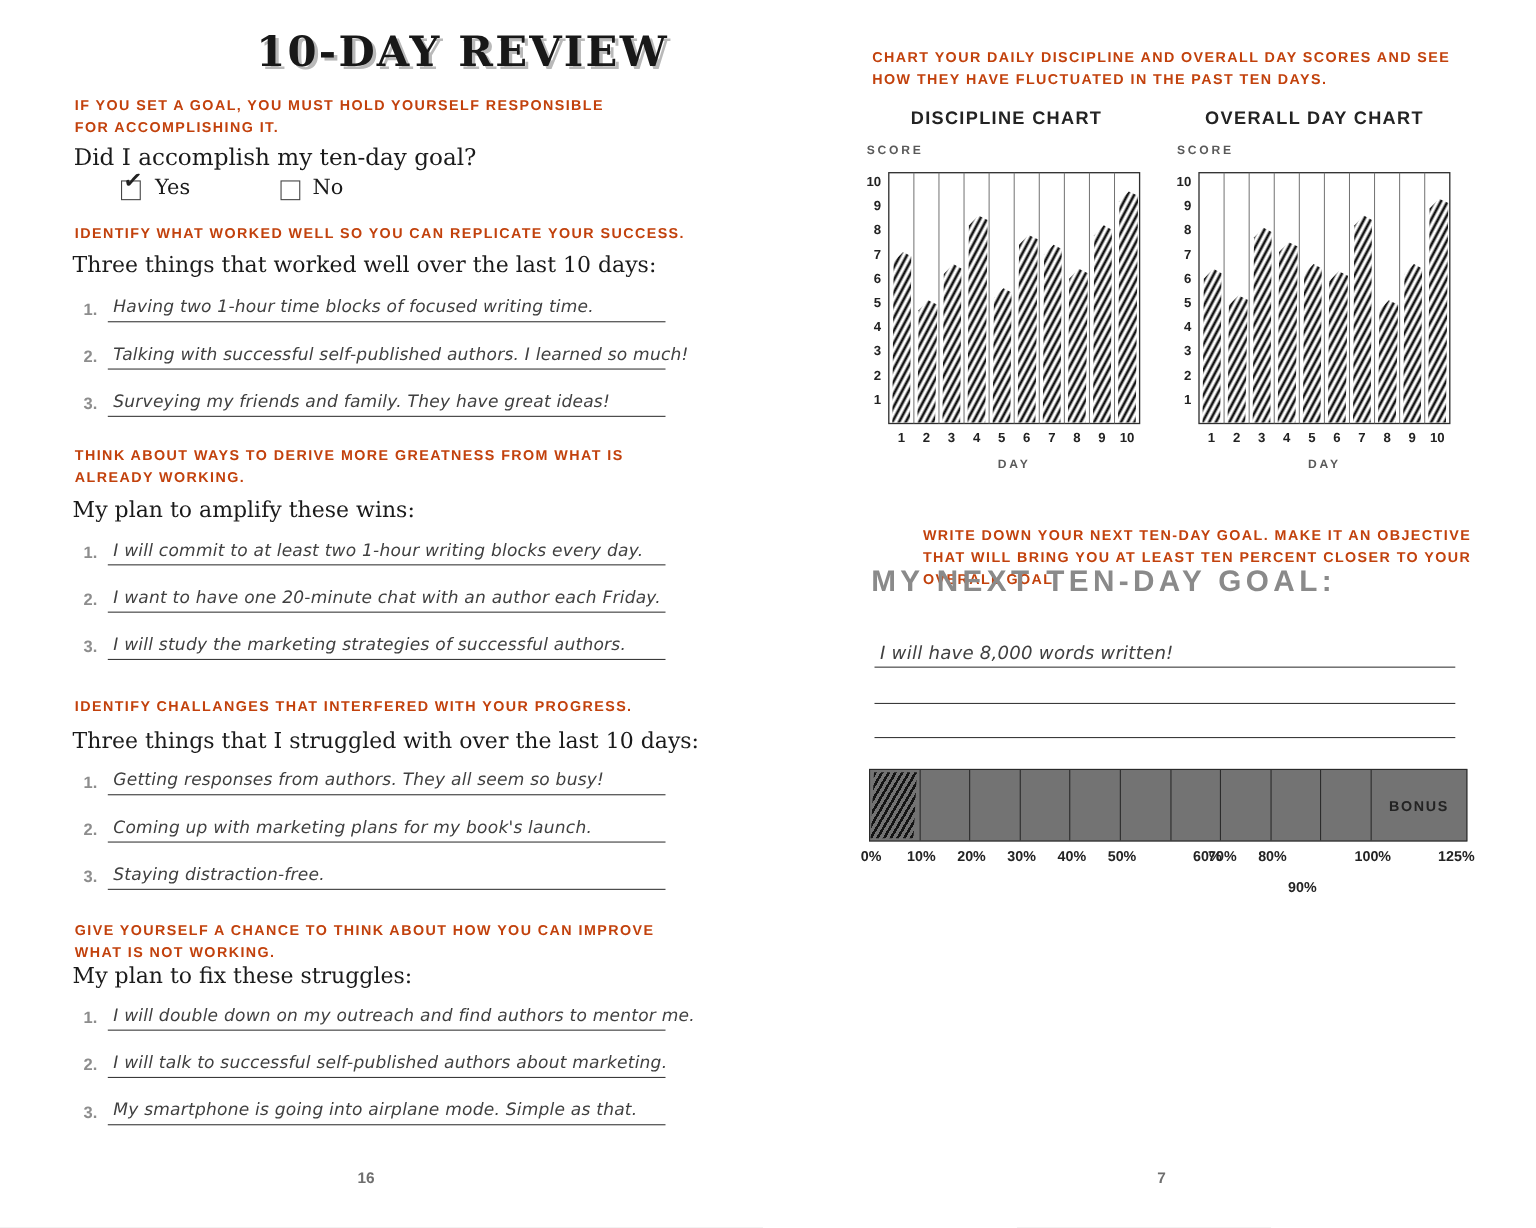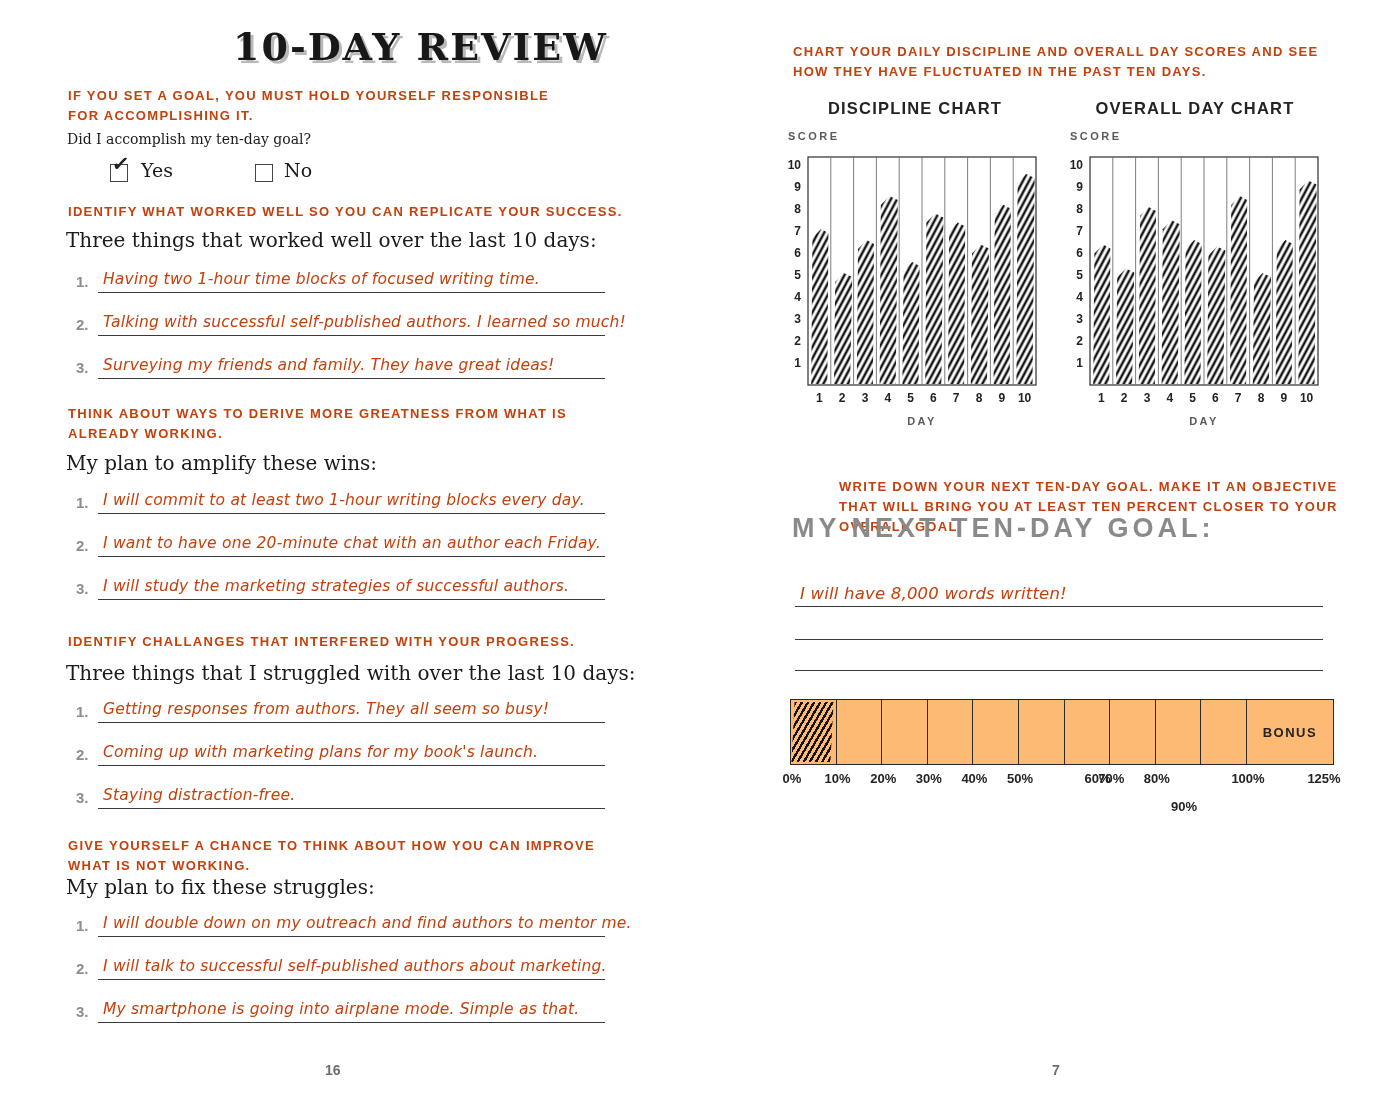--- a/index.html
+++ b/index.html
@@ -6,21 +6,21 @@
   .spread{position:relative;width:1396px;height:1116px;background:#ffffff;overflow:hidden;
           font-family:"Liberation Sans",sans-serif;color:#1b1b1b;}
 
   
   .title{position:absolute;left:60px;top:24px;width:548px;text-align:right;
          font-family:"DejaVu Serif",serif;font-weight:bold;font-size:38px;letter-spacing:2px;
          color:#181818;text-shadow:3px 3px 0 #b9b9b9;}
   .cap{position:absolute;font-weight:700;font-size:13px;letter-spacing:1.3px;color:#c2410c;
        line-height:1.55;text-transform:uppercase;}
   .serif{position:absolute;font-family:"DejaVu Serif",serif;font-size:20px;color:#1a1a1a;}
-  .hand{font-family:"DejaVu Sans",sans-serif;font-style:italic;font-size:15.5px;color:#c2410c;
+  .hand{font-family:"DejaVu Sans",sans-serif;font-style:italic;font-size:15.5px;color:#404040;
         letter-spacing:.2px;white-space:nowrap;}
   .numbered{position:absolute;font-weight:700;font-size:15px;color:#8d8d8d;}
   .wline{position:absolute;height:24px;border-bottom:1.6px solid #3a3a3a;padding-left:5px;}
   .wline .hand{position:relative;top:2px;}
   .pgnum{position:absolute;font-weight:700;font-size:14px;color:#6e6e6e;}
 
   
   .cb-box{position:absolute;width:16px;height:16px;border:1.6px solid #454545;background:#fff;}
   .cb-label{position:absolute;font-family:"DejaVu Serif",serif;font-size:19px;color:#1a1a1a;}
   .check{position:absolute;font-size:21px;font-weight:bold;color:#222;transform:rotate(6deg);}
@@ -29,41 +29,41 @@
   .chart-title{position:absolute;width:270px;text-align:center;font-weight:700;font-size:16.5px;
                letter-spacing:1.2px;color:#232323;}
   .goal-hdr{position:absolute;font-weight:700;font-size:27px;letter-spacing:4px;color:#8a8a8a;}
   svg.handchart{position:absolute;width:260px;height:300px;}
   .ax-cap{font-family:"Liberation Sans",sans-serif;font-weight:700;font-size:11px;
           letter-spacing:2.5px;fill:#5a5a5a;}
   .ax-num{font-family:"Liberation Sans",sans-serif;font-weight:700;font-size:12px;fill:#222;}
 
   
   .tracker{position:absolute;left:790px;top:699px;width:544px;height:66px;
-           border:1.7px solid #2b2b2b;display:flex;box-sizing:border-box;background:#fdba74;}
+           border:1.7px solid #2b2b2b;display:flex;box-sizing:border-box;background:#737373;}
   .tr-cell{flex:0 0 44.6px;border-right:1px solid #2b2b2b;position:relative;}
   .tr-bonus{flex:1;border-right:none;display:flex;align-items:center;justify-content:center;}
   .tr-bonus span{font-weight:700;font-size:13px;letter-spacing:1.5px;color:#232323;}
   .tr-scribble{position:absolute;top:2px;bottom:2px;left:2px;right:4px;
                background:repeating-linear-gradient(118deg,#141414 0 2.4px,rgba(0,0,0,0) 2.4px 5.4px);
                transform:skewX(-3deg);}
   .tr-labels{position:absolute;left:790px;top:771px;width:544px;height:16px;}
   .pct{position:absolute;transform:translateX(-50%);font-weight:700;font-size:13px;color:#232323;}
 </style>
 </head>
 <body>
 
 <div class="spread">
 
   <div>
     <div class="title">10-DAY REVIEW</div>
 
     <div class="cap" style="left:68px;top:86px;width:512px;">IF YOU SET A GOAL, YOU MUST HOLD YOURSELF RESPONSIBLE FOR ACCOMPLISHING IT.</div>
 
-    <div class="serif" style="left:67px;top:131px;font-size:14px;">Did I accomplish my ten-day goal?</div>
+    <div class="serif" style="left:67px;top:131px;font-size:21px;">Did I accomplish my ten-day goal?</div>
 
     <div class="cb-box" style="left:110px;top:164px;"></div>
     <div class="check" style="left:112px;top:152px;">✓</div>
     <div class="cb-label" style="left:141px;top:159px;">Yes</div>
     <div class="cb-box" style="left:255px;top:164px;"></div>
     <div class="cb-label" style="left:284px;top:159px;">No</div>
 
     <div class="cap" style="left:68px;top:202px;width:560px;">IDENTIFY WHAT WORKED WELL SO YOU CAN REPLICATE YOUR SUCCESS.</div>
     <div class="serif" style="left:66px;top:228px;">Three things that worked well over the last 10 days:</div>
     <div class="numbered" style="left:76px;top:273px;">1.</div>

